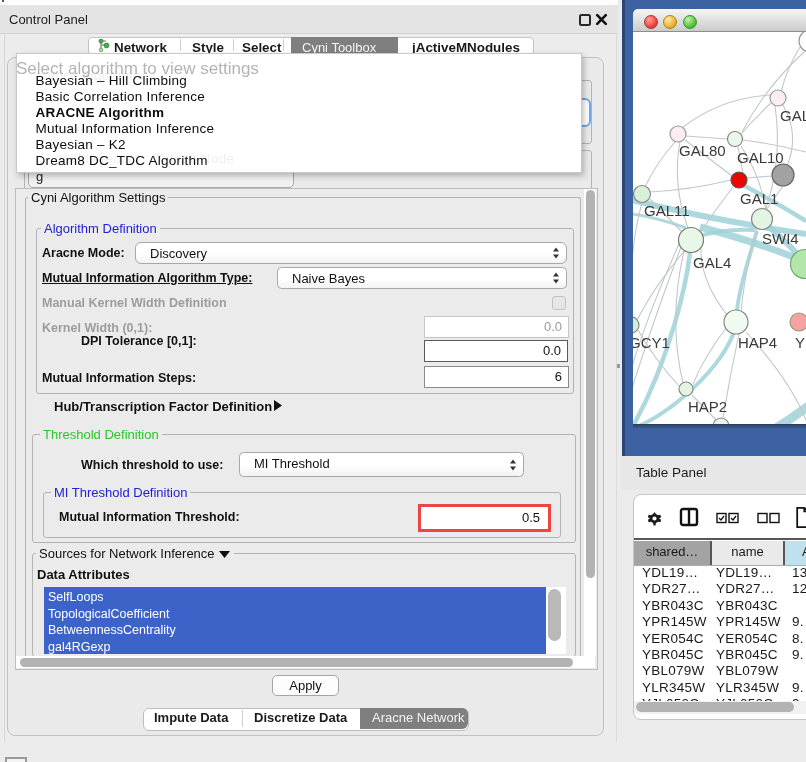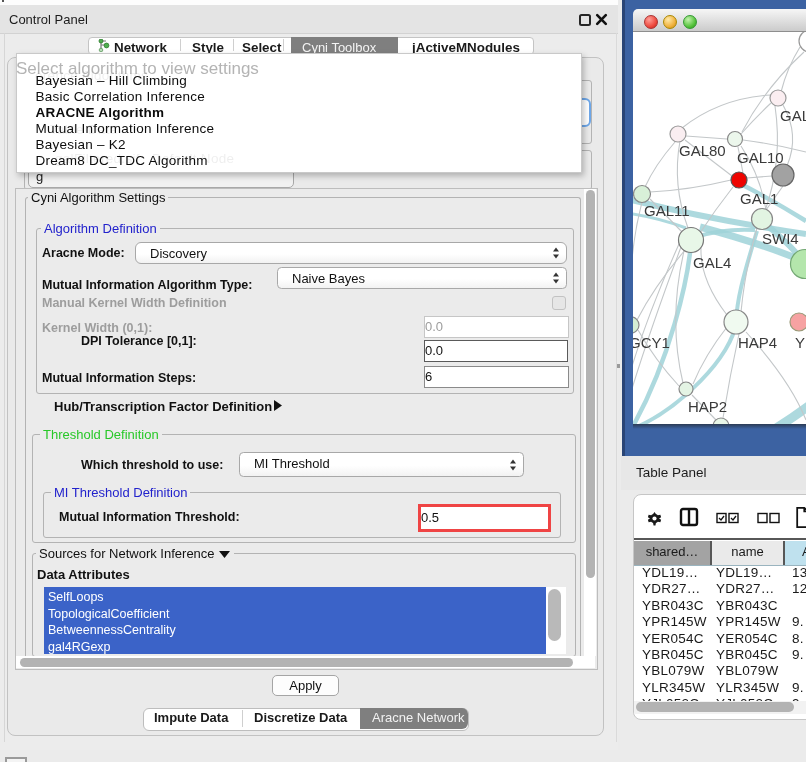--- a/index.html
+++ b/index.html
@@ -4,21 +4,21 @@
   html,body{margin:0;padding:0;}
   body{width:806px;height:762px;position:relative;overflow:hidden;
        font-family:"Liberation Sans",sans-serif;background:#ebebeb;-webkit-font-smoothing:antialiased;}
   .abs{position:absolute;}
   .lbl{font-size:12.5px;font-weight:bold;color:#111;white-space:nowrap;}
   .dis{color:#9d9d9d;}
   .grp{position:absolute;border:1px solid #b3b3b3;border-radius:3px;}
   .gl{position:absolute;background:#ececec;padding:0 3px;white-space:nowrap;}
   .combo{position:absolute;background:linear-gradient(#ffffff 55%,#f2f2f2);border:1px solid #a8a8a8;border-radius:4.5px;}
   .combo svg.ar{position:absolute;right:6px;top:50%;margin-top:-6px;}
-  .fld{position:absolute;background:#fff;font-size:13px;color:#111;}
+  .fld{position:absolute;background:#fff;text-align:right;font-size:13px;color:#111;}
 </style></head>
 <body>
 
 <div class="abs" style="left:0;top:0;width:618px;height:762px;background:#ebebeb;"></div>
 <div class="abs" style="left:0;top:0;width:618px;height:5px;background:#fdfdfd;"></div>
 <div class="abs" style="left:2px;top:0;width:1.5px;height:2px;background:#555;"></div>
 
 <div class="abs" style="left:0;top:5px;width:618px;height:28px;background:#e4e4e4;border-bottom:1px solid #d2d2d2;"></div>
 <div class="abs" style="left:9px;top:12px;font-size:13px;color:#1c1c1c;">Control Panel</div>
 <div class="abs" style="left:579px;top:14px;width:8px;height:8px;border:2px solid #262626;border-radius:2.5px;"></div>
@@ -67,21 +67,21 @@
 
 <div class="lbl abs" style="left:42px;top:246px;">Aracne Mode:</div>
 <div class="combo" style="left:135px;top:242px;width:430px;height:20px;border-radius:6px;">
   <div class="abs" style="left:14px;top:3px;font-size:13px;color:#111;">Discovery</div>
   <svg class="ar" width="8" height="12" viewBox="0 0 8 12">
       <path d="M4 0.5 L7 4.5 L1 4.5 Z" fill="#333"></path>
       <path d="M4 11.5 L7 7.5 L1 7.5 Z" fill="#333"></path>
     </svg>
 </div>
 
-<div class="lbl abs" style="left:42px;top:278px;">Mutual Information Algorithm Type:</div>
+<div class="lbl abs" style="left:42px;top:271px;text-decoration:underline;">Mutual Information Algorithm Type:</div>
 <div class="combo" style="left:277px;top:267px;width:288px;height:20px;">
   <div class="abs" style="left:14px;top:3px;font-size:13px;color:#111;">Naive Bayes</div>
   <svg class="ar" width="8" height="12" viewBox="0 0 8 12">
       <path d="M4 0.5 L7 4.5 L1 4.5 Z" fill="#333"></path>
       <path d="M4 11.5 L7 7.5 L1 7.5 Z" fill="#333"></path>
     </svg>
 </div>
 
 <div class="lbl abs dis" style="left:42px;top:296px;">Manual Kernel Width Definition</div>
 <div class="abs" style="left:552px;top:296px;width:12px;height:12px;background:#e6e6e6;border:1px solid #c2c2c2;border-radius:3px;"></div>

